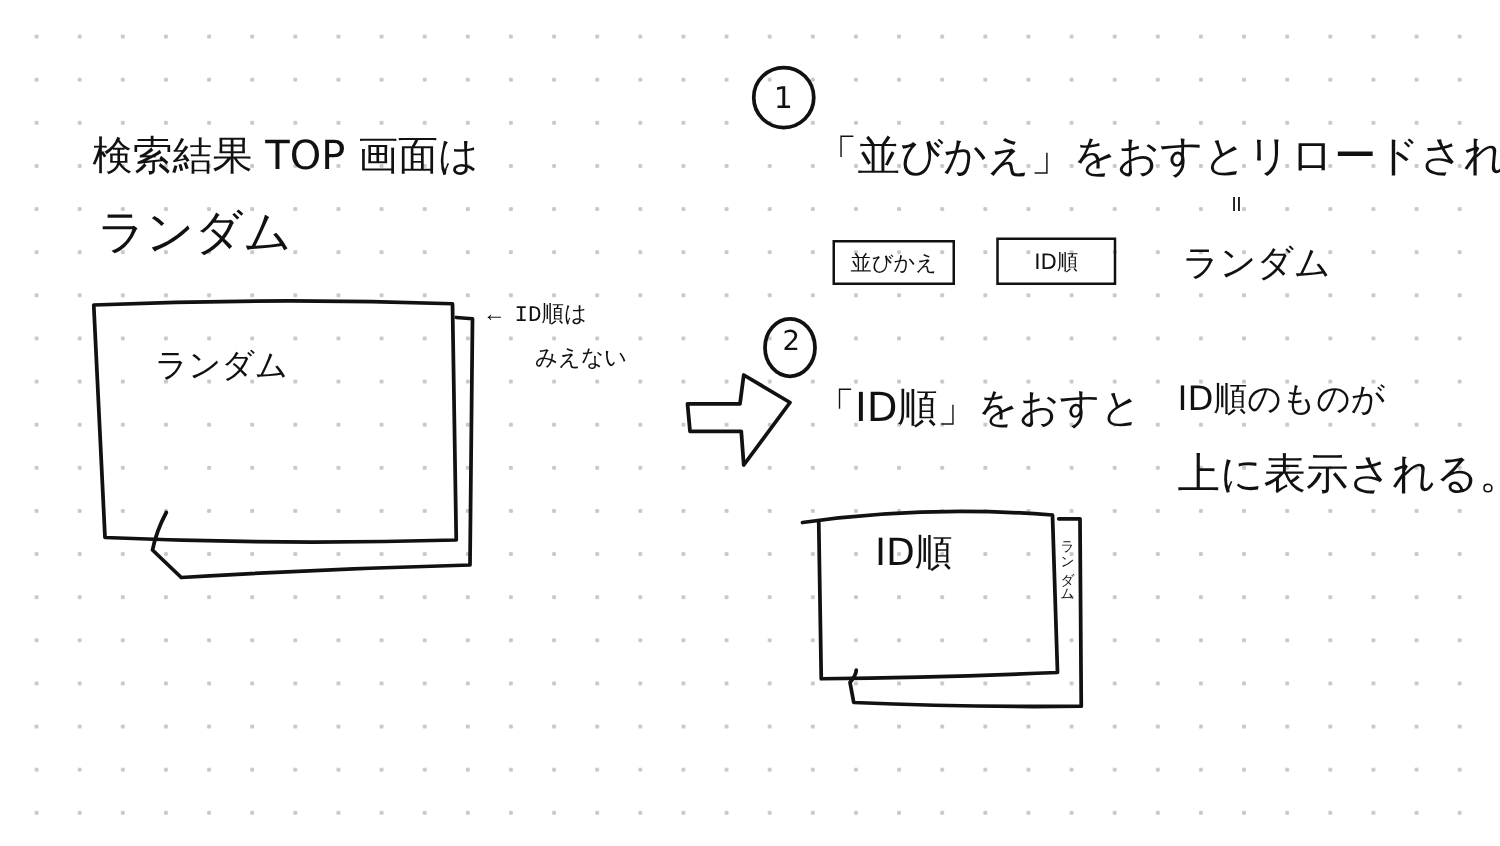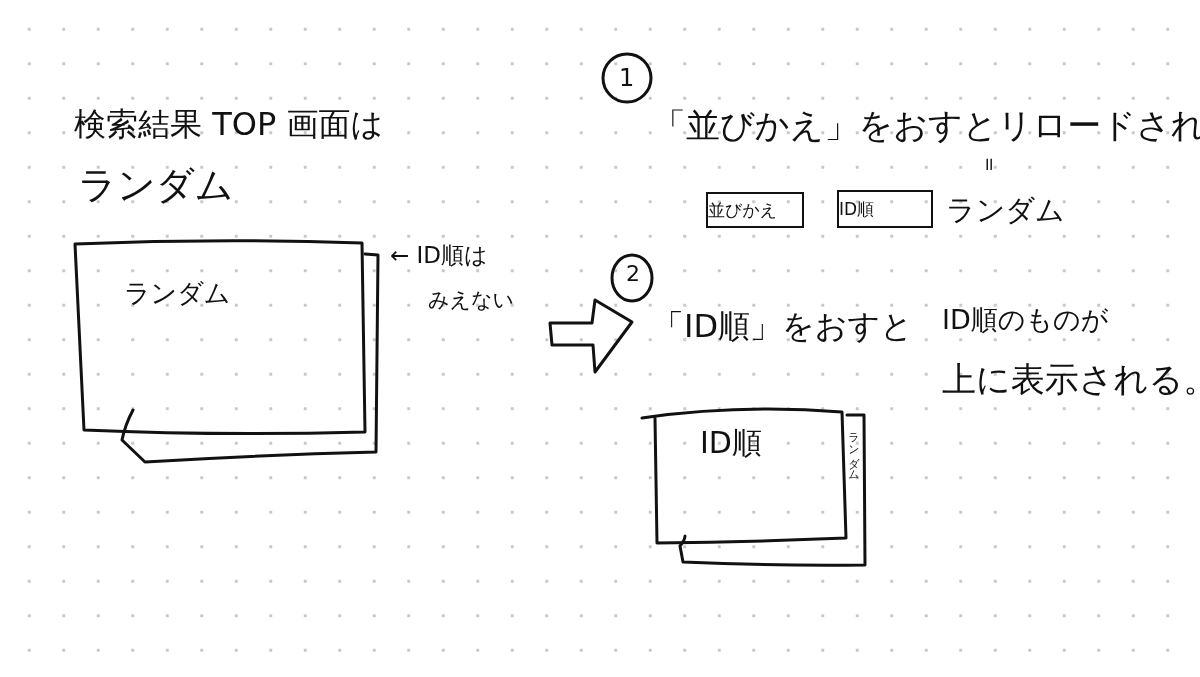--- a/index.html
+++ b/index.html
@@ -3,21 +3,21 @@
 <meta charset="utf-8">
 <style>
   html,body{margin:0;padding:0;}
   body{width:1200px;height:677px;position:relative;overflow:hidden;background:#ffffff;
     background-image:radial-gradient(circle,#c8c8c8 1.6px,transparent 1.8px);
     background-size:34.5px 34.5px;background-position:12px 12px;
     font-family:"DejaVu Sans",sans-serif;color:#111;}
   .t{position:absolute;white-space:nowrap;line-height:1;color:#111;}
   svg.ink{position:absolute;left:0;top:0;width:1200px;height:677px;pointer-events:none;}
   svg.ink path, svg.ink rect, svg.ink ellipse{fill:none;stroke:#111;stroke-width:3;stroke-linecap:round;stroke-linejoin:round;}
-  .btn{position:absolute;border:2.5px solid #111;font-size:17px;display:flex;align-items:center;background:transparent;margin-left:40px;}
+  .btn{position:absolute;border:2.5px solid #111;font-size:17px;display:flex;align-items:center;justify-content:center;background:transparent;}
   .vtext{position:absolute;writing-mode:vertical-rl;font-size:11px;}
 </style>
 </head>
 <body>
 
 <svg class="ink" viewBox="0 0 1200 677">
 
   <path d="M75 244 Q220 238 362 243 L365 432 Q220 436 84 430 Z"></path>
   <path d="M365 254 L378 255 L376 452 Q260 455 145 462 L122 440 Q125 425 133 410"></path>
 
@@ -27,22 +27,22 @@
 
   <ellipse cx="632" cy="278" rx="20" ry="23"></ellipse>
 
   <path d="M642 418 Q740 404 842 412 L846 538 Q750 542 657 543 L655 418"></path>
   <path d="M847 415 L864 415 L865 565 Q770 566 683 562 L680 546 Q685 540 685 536"></path>
 </svg>
 
 <div class="t" style="left:74px;top:108px;font-size:32px;">検索結果 TOP 画面は</div>
 <div class="t" style="left:78px;top:166px;font-size:38px;">ランダム</div>
 <div class="t" style="left:124px;top:280px;font-size:26px;">ランダム</div>
-<div class="t" style="left:390px;top:244px;font-size:23px;">← ID順は</div>
-<div class="t" style="left:428px;top:290px;font-size:21px;text-align:right;">みえない</div>
+<div class="t" style="left:390px;top:244px;font-size:18px;font-family:Liberation Mono, monospace;">← ID順は</div>
+<div class="t" style="left:428px;top:278px;font-size:18px;text-align:right;">みえない</div>
 
 <div class="t" style="left:619px;top:66px;font-size:24px;">1</div>
 <div class="t" style="left:652px;top:108px;font-size:34px;">「並びかえ」をおすとリロードされる</div>
 <div class="t" style="left:983px;top:155px;font-size:18px;">॥</div>
 <div class="t" style="left:946px;top:196px;font-size:29px;">ランダム</div>
 <div class="btn" style="left:666px;top:192px;width:94px;height:32px;">
     <span>並びかえ</span>
   </div>
 <div class="btn" style="left:797px;top:190px;width:92px;height:34px;">
     <span>ID順</span>

